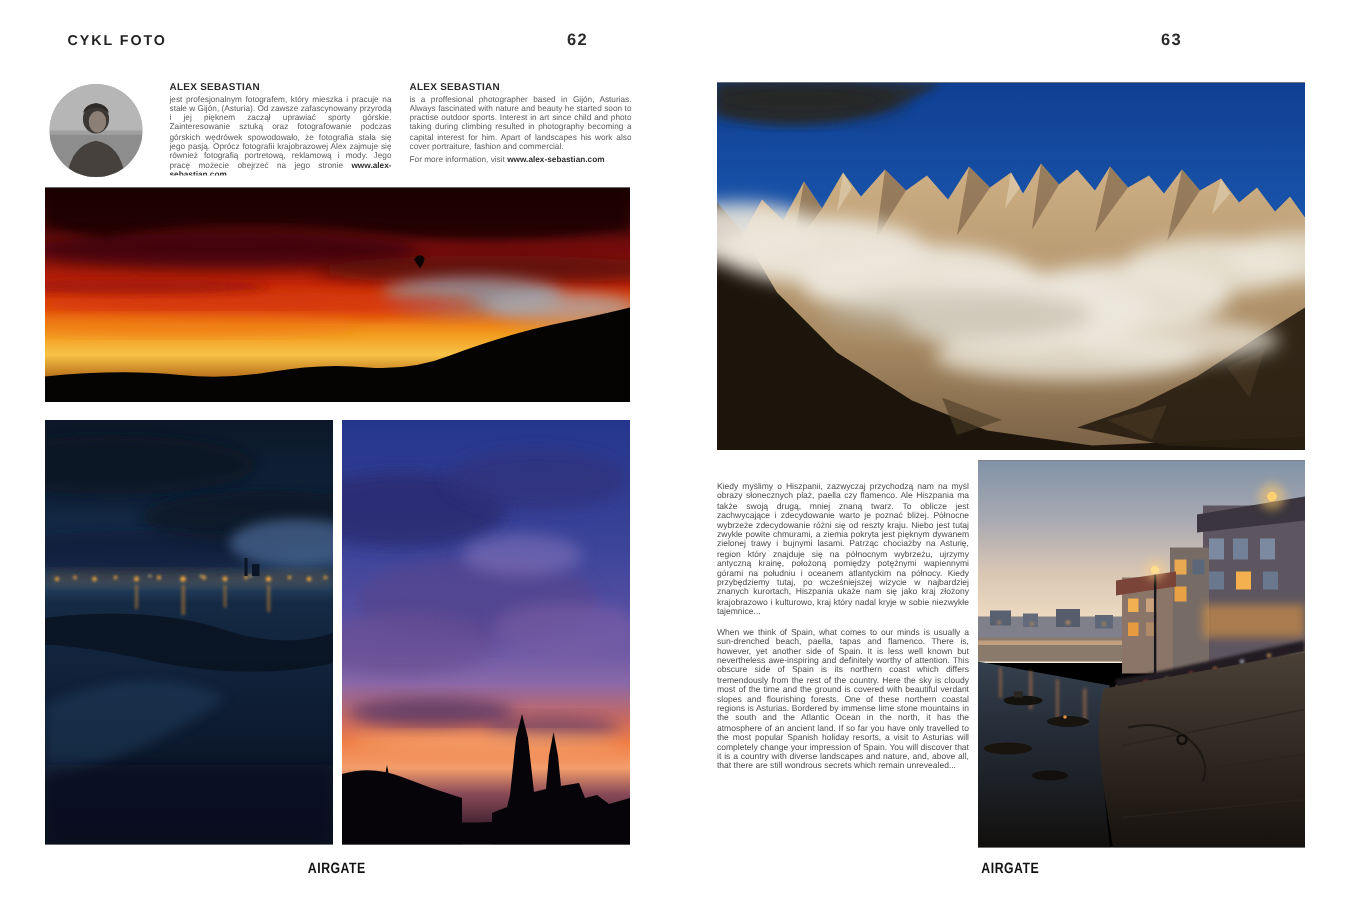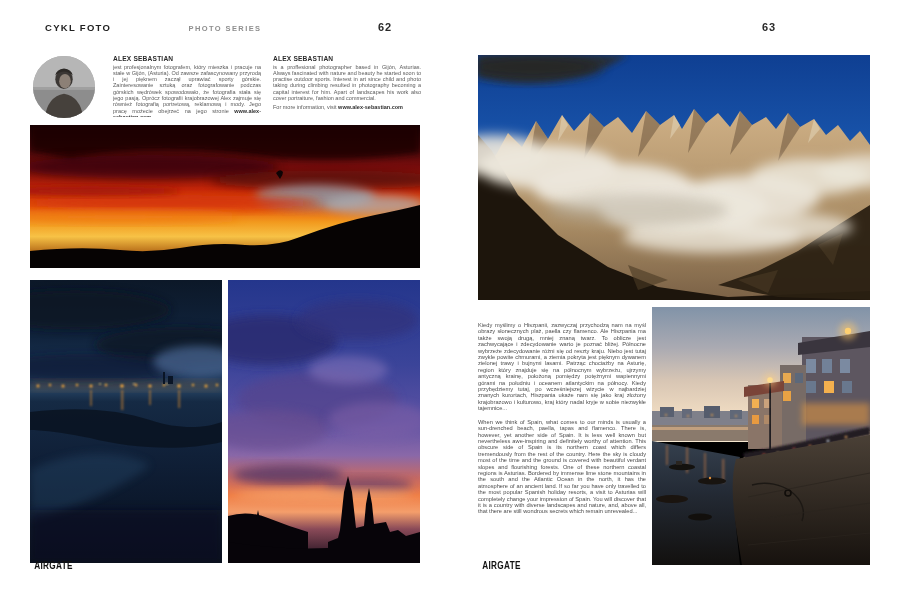--- a/index.html
+++ b/index.html
@@ -6,21 +6,21 @@
   html,body { width:900px; height:600px; background:#ffffff; font-family:"Liberation Sans", sans-serif; }
   .spread { position:relative; width:900px; height:600px; background:#ffffff; overflow:hidden;border-radius:26px; }
   .page { position:absolute; top:0; height:600px; }
   .page-left { left:30px; width:390px; }
   .page-right { left:478px; width:392px; }
 
   .kicker { position:absolute; left:15px; top:22px; font-size:9.5px; font-weight:700; letter-spacing:1.3px; color:#222; }
   .series { position:absolute; left:0; top:24px; width:100%; text-align:center; font-size:7.5px; letter-spacing:1.4px; color:#8e8e8e; font-weight:600; }
   .pageno { position:absolute; top:21px; font-size:11px; font-weight:700; letter-spacing:.8px; color:#2a2a2a; }
   .pageno-left { left:320px;padding-left:28px; }
-  .pageno-right { left:284px; }
+  .pageno-right { left:296px; }
 
   .avatar { position:absolute; left:3px; top:56px; width:62px; height:62px; border-radius:50%; overflow:hidden; background:#a8a8a8; }
   .avatar svg { display:block; width:100%; height:100%; }
 
   .bio-col { position:absolute; top:55px; width:148px; height:62px; overflow:hidden; }
   .bio-pl { left:83px; }
   .bio-en { left:243px; }
   .bio-name { font-size:6.6px; font-weight:700; color:#2a2a2a; letter-spacing:.2px; margin-bottom:1.5px; }
   .bio-text { font-size:5.5px; line-height:6.3px; color:#5a5a5a; text-align:justify; }
   .bio-link { font-weight:700; color:#2f2f2f; }
@@ -30,31 +30,30 @@
   figure.photo svg { display:block; width:100%; height:100%; }
   .photo-main-left { left:0; top:125px; width:390px; height:143px; }
   .photo-night   { left:0; top:280px; width:192px; height:283px; }
   .photo-violet  { left:198px; top:280px; width:192px; height:283px; }
   .photo-mountains { left:0; top:55px; width:392px; height:245px; }
   .photo-harbor  { left:174px; top:307px; width:218px; height:258px; }
 
   .article-col { position:absolute; left:0; top:322px; width:168px; max-height:246px; overflow:hidden; }
   .article { font-size:5.7px; line-height:6.4px; color:#4c4c4c; text-align:justify; margin-bottom:7px; }
 
-  .brand { position:absolute; top:555px; left:0; width:100%; text-align:left; }
+  .brand { position:absolute; top:569px; left:0; width:100%; text-align:center; }
   .brand span { display:inline-block; font-size:10px; font-weight:800; letter-spacing:.4px; color:#111; transform:scaleX(.82); }
 </style>
 </head>
 <body>
 
 <div class="spread">
 
   <section class="page page-left">
     <span class="kicker">CYKL FOTO</span>
-    <span class="series">PHOTO SERIES</span>
     <span class="pageno pageno-left">62</span>
 
     <div class="avatar">
       <svg viewBox="0 0 64 64">
         <rect width="64" height="34" fill="#b6b6b6"></rect>
         <rect y="34" width="64" height="30" fill="#8d8d8d"></rect>
         <rect y="32" width="64" height="3" fill="#a0a0a0"></rect>
         <path d="M12,64 Q15,42 32,39 Q49,42 52,64 Z" fill="#46413c"></path>
         <ellipse cx="32" cy="24" rx="9" ry="10" fill="#3b3734"></ellipse>
         <ellipse cx="33" cy="26" rx="6" ry="7.5" fill="#8c8076"></ellipse>

